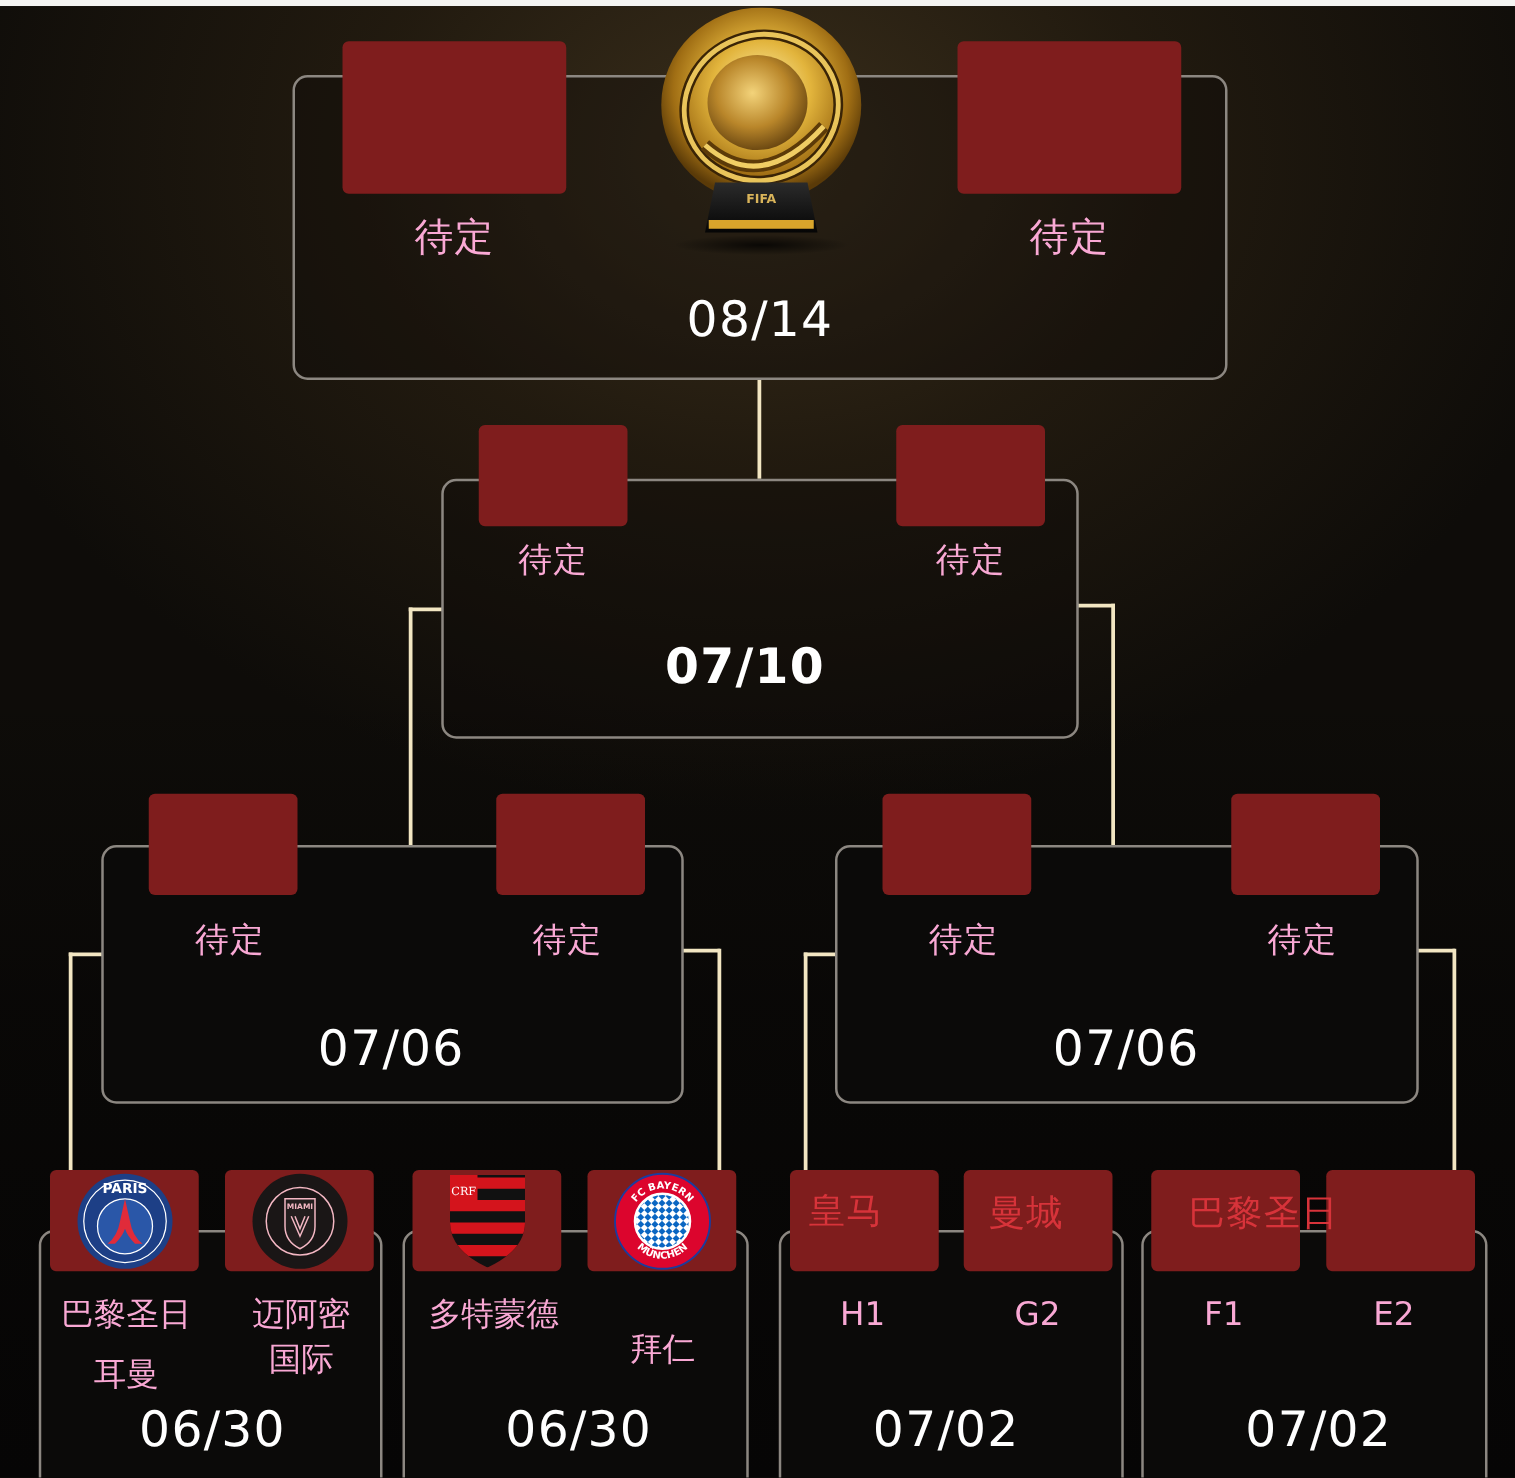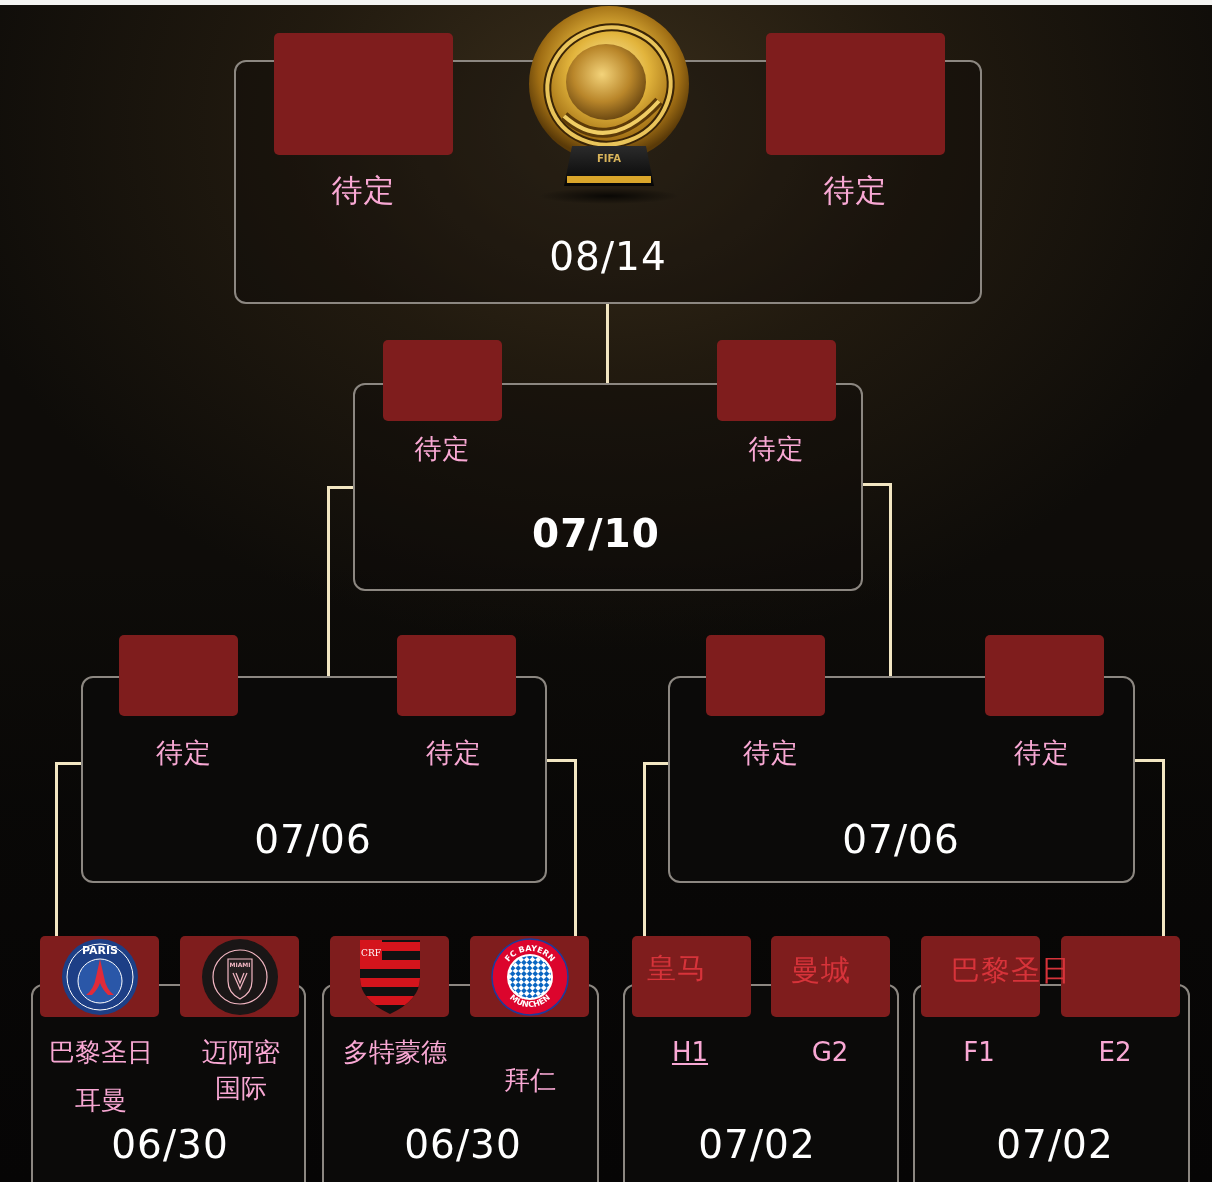--- a/index.html
+++ b/index.html
@@ -261,21 +261,21 @@
   </div>
 
   <div class="date" style="left:313px; top:1122px; width:300px;">06/30</div>
 </section>
 
 <section>
   <div class="card dark" style="left:623px; top:984px; width:276px; height:210px;"></div>
 
   <div class="logo-box" style="left:632px; top:936px; width:119px; height:81px;"></div>
   <div class="red-note" style="left:647px; top:949px;">皇马</div>
-  <div class="label sm" style="left:640px; top:1038px; width:100px;text-decoration:underline;">
+  <div class="label sm" style="left:640px; top:1038px; width:100px;">
     <div>H1</div>
   </div>
 
   <div class="logo-box" style="left:771px; top:936px; width:119px; height:81px;"></div>
   <div class="red-note" style="left:791px; top:951px;font-family:Liberation Serif, serif;">曼城</div>
   <div class="label sm" style="left:780px; top:1038px; width:100px;">
     <div>G2</div>
   </div>
 
   <div class="date" style="left:607px; top:1122px; width:300px;">07/02</div>

